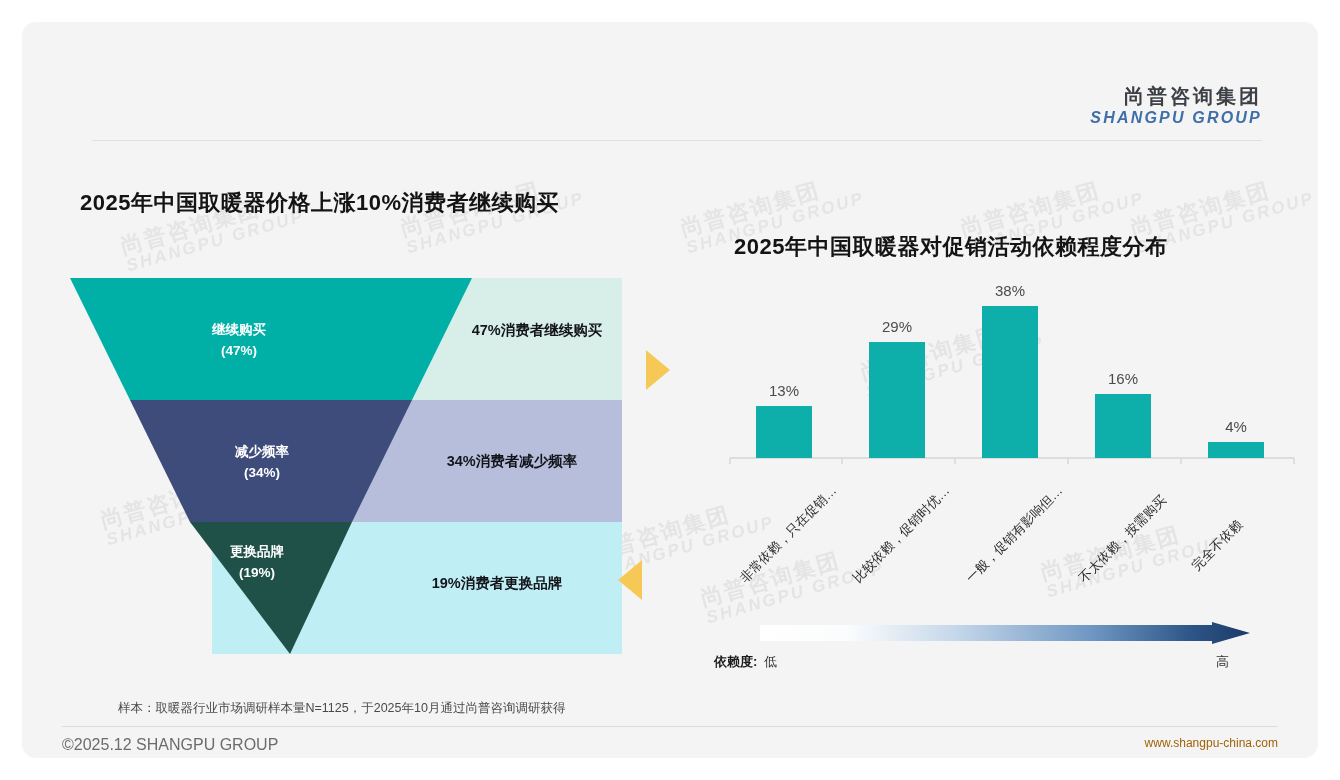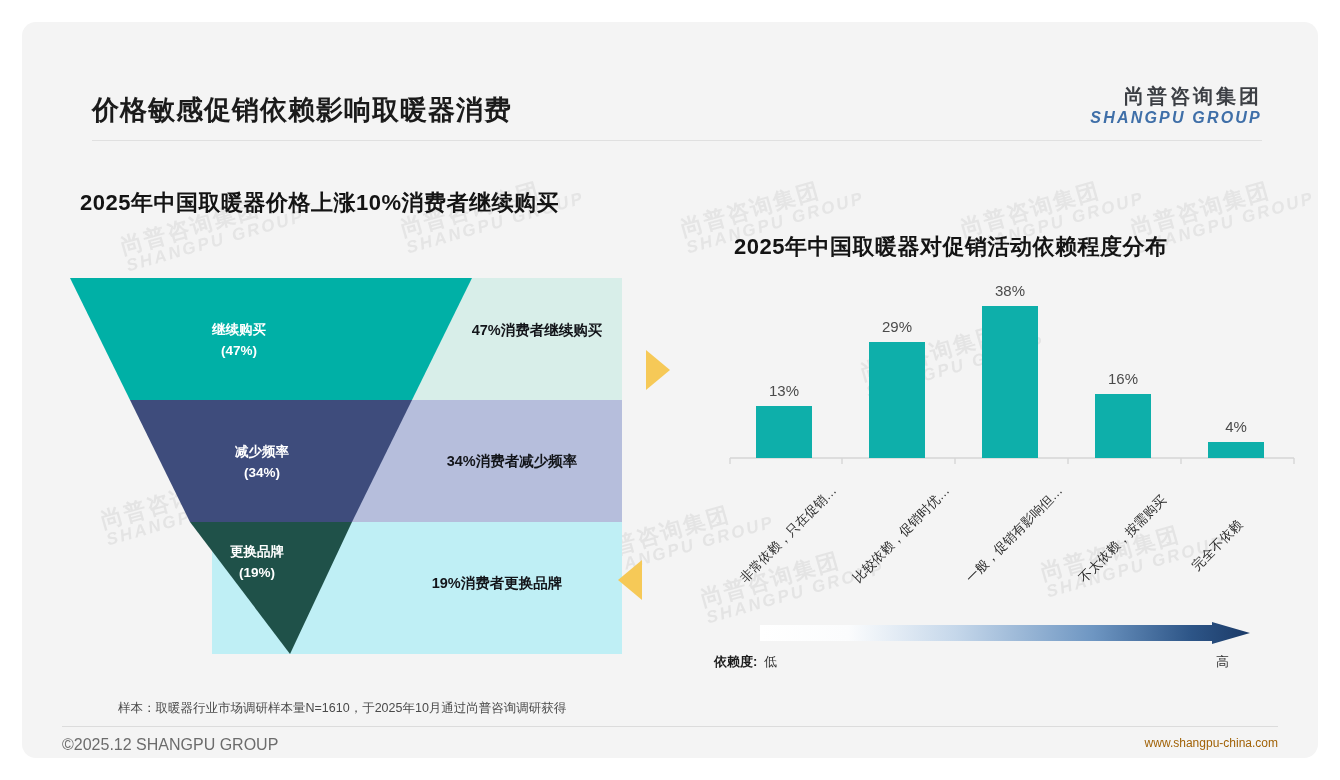--- a/index.html
+++ b/index.html
@@ -185,21 +185,20 @@
         <span class="wm-cn">尚普咨询集团</span>
         <span class="wm-en">SHANGPU GROUP</span>
       </div>
     <div class="wm" style="left:1016px;top:540px;">
         <span class="wm-cn">尚普咨询集团</span>
         <span class="wm-en">SHANGPU GROUP</span>
       </div>
   </div>
 
   <div class="header">
-    <div class="page-title">价格敏感促销依赖影响取暖器消费</div>
     <div class="logo">
       <div class="logo-cn">尚普咨询集团</div>
       <div class="logo-en">SHANGPU GROUP</div>
     </div>
     <div class="header-rule"></div>
   </div>
 
   <div class="panel-title" id="title-left">2025年中国取暖器价格上涨10%消费者继续购买</div>
   <div class="panel-title" id="title-right">2025年中国取暖器对促销活动依赖程度分布</div>
 
@@ -276,18 +275,18 @@
           <stop offset="100%" stop-color="#1b3a67"></stop>
         </linearGradient>
       </defs>
       <polygon points="0,3 452,3 452,0 490,11 452,22 452,19 0,19" fill="url(#gradDep)"></polygon>
     </svg>
     <span class="legend-label">依赖度:</span>
     <span class="legend-low">低</span>
     <span class="legend-high">高</span>
   </div>
 
-  <div class="footnote">样本：取暖器行业市场调研样本量N=1610，于2025年10月通过尚普咨询调研获得</div>
+  <div class="footnote">样本：取暖器行业市场调研样本量N=1125，于2025年10月通过尚普咨询调研获得</div>
   <div class="footer-rule"></div>
   <div class="footer-left">©2025.12 SHANGPU GROUP</div>
   <div class="footer-right">www.shangpu-china.com</div>
 
 </div>
 
 </body></html>

